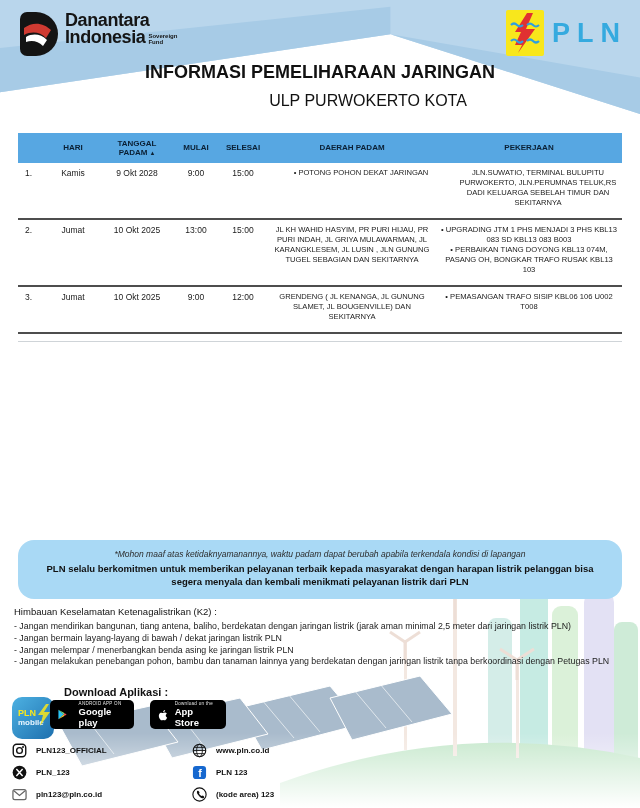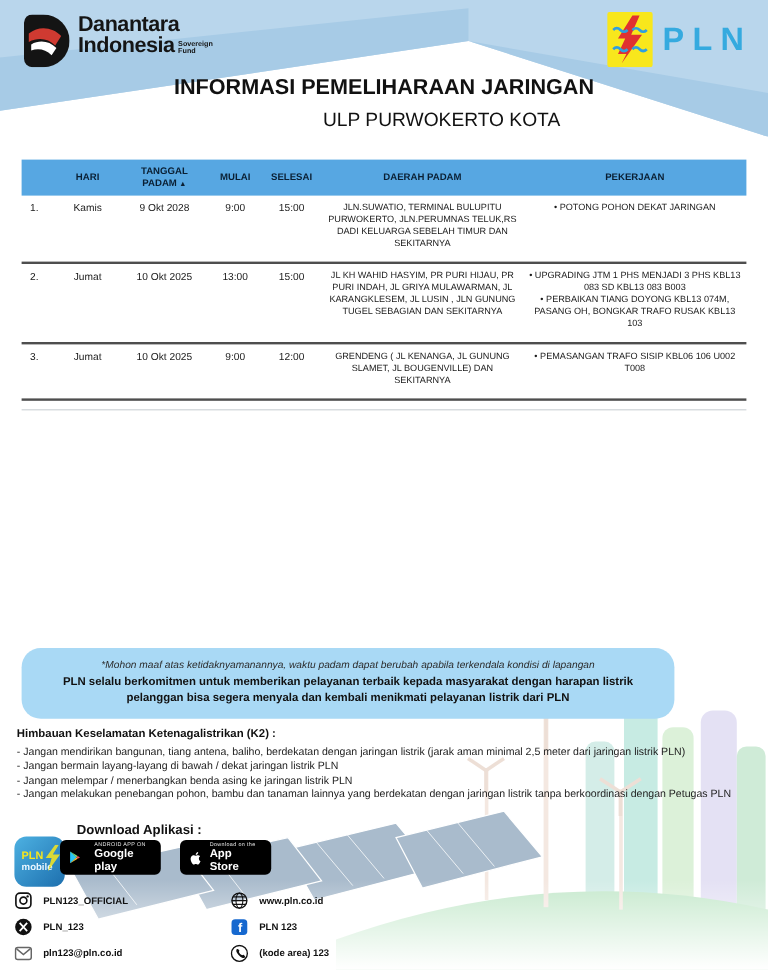--- a/index.html
+++ b/index.html
@@ -30,27 +30,27 @@
   .c-no{width:28px;} .c-hari{width:54px;} .c-tgl{width:74px;} .c-mulai{width:44px;}
   .c-sel{width:50px;} .c-dae{width:168px;} .c-pek{width:186px;}
   .trow{display:flex;padding:5px 0 10px;}
   .trow + .trow{border-top:2px solid #4e4e4e;}
   .tc{box-sizing:border-box;padding:0 3px;text-align:center;font-size:8.5px;color:#1a1a1a;}
   .tc.c-no{text-align:left;padding-left:7px;}
   .tc.c-dae,.tc.c-pek{font-size:7.6px;line-height:1.32;}
   .tbl-end{border-top:2px solid #4e4e4e;}
   .tbl-end2{margin-top:7px;border-top:1px solid #cfd4d8;}
   
-  .notice{position:absolute;top:540px;left:18px;width:544px;box-sizing:border-box;
+  .notice{position:absolute;top:540px;left:18px;width:604px;box-sizing:border-box;
       background:var(--notice_blue,#a9d9f5);border-radius:16px;padding:9px 26px 10px;text-align:center;z-index:3;}
   .notice .l1{font-size:8.5px;font-style:italic;color:#2b2b2b;margin-bottom:3px;}
   .notice .l2{font-size:9.5px;font-weight:bold;line-height:1.4;color:#111;}
   
   .safety{position:absolute;top:606px;left:14px;width:616px;z-index:3;font-size:8.8px;line-height:1.35;color:#222;}
-  .safety .head{font-weight:bold;font-size:9.5px;margin-bottom:2px;color:#111;}
+  .safety .head{font-weight:normal;font-size:9.5px;margin-bottom:2px;color:#111;}
   
   .dl-head{position:absolute;top:686px;left:64px;font-size:11px;font-weight:bold;color:#111;z-index:3;}
   .pln-app{position:absolute;top:697px;left:12px;width:42px;height:42px;border-radius:10px;z-index:3;
       background:linear-gradient(135deg,#4db1e2 0%,#1d6fae 100%);display:flex;flex-direction:column;
       align-items:flex-start;justify-content:center;padding-left:6px;box-sizing:border-box;overflow:hidden;}
   .pln-app .a1{font-size:9px;font-weight:bold;color:#f8e71c;line-height:9px;}
   .pln-app .a2{font-size:8px;font-weight:bold;color:#eaf6ff;line-height:9px;}
   .pln-app svg{position:absolute;right:3px;top:7px;}
   .badge{position:absolute;top:700px;height:29px;background:#000;border-radius:5px;color:#fff;
       display:flex;align-items:center;gap:5px;padding:0 7px;box-sizing:border-box;z-index:3;}
@@ -160,24 +160,24 @@
     <div class="hc c-dae">DAERAH PADAM</div>
     <div class="hc c-pek">PEKERJAAN</div>
   </div>
 
   <div class="trow">
     <div class="tc c-no">1.</div>
     <div class="tc c-hari">Kamis</div>
     <div class="tc c-tgl">9 Okt 2028</div>
     <div class="tc c-mulai">9:00</div>
     <div class="tc c-sel">15:00</div>
-    <div class="tc c-dae">JLN.SUWATIO, TERMINAL BULUPITU PURWOKERTO, JLN.PERUMNAS TELUK,RS DADI KELUARGA SEBELAH TIMUR DAN SEKITARNYA</div>
     <div class="tc c-pek">
         <div>• POTONG POHON DEKAT JARINGAN</div>
       </div>
+    <div class="tc c-dae">JLN.SUWATIO, TERMINAL BULUPITU PURWOKERTO, JLN.PERUMNAS TELUK,RS DADI KELUARGA SEBELAH TIMUR DAN SEKITARNYA</div>
   </div>
 
   <div class="trow">
     <div class="tc c-no">2.</div>
     <div class="tc c-hari">Jumat</div>
     <div class="tc c-tgl">10 Okt 2025</div>
     <div class="tc c-mulai">13:00</div>
     <div class="tc c-sel">15:00</div>
     <div class="tc c-dae">JL KH WAHID HASYIM, PR PURI HIJAU, PR PURI INDAH, JL GRIYA MULAWARMAN, JL KARANGKLESEM, JL LUSIN , JLN GUNUNG TUGEL SEBAGIAN DAN SEKITARNYA</div>
     <div class="tc c-pek">

